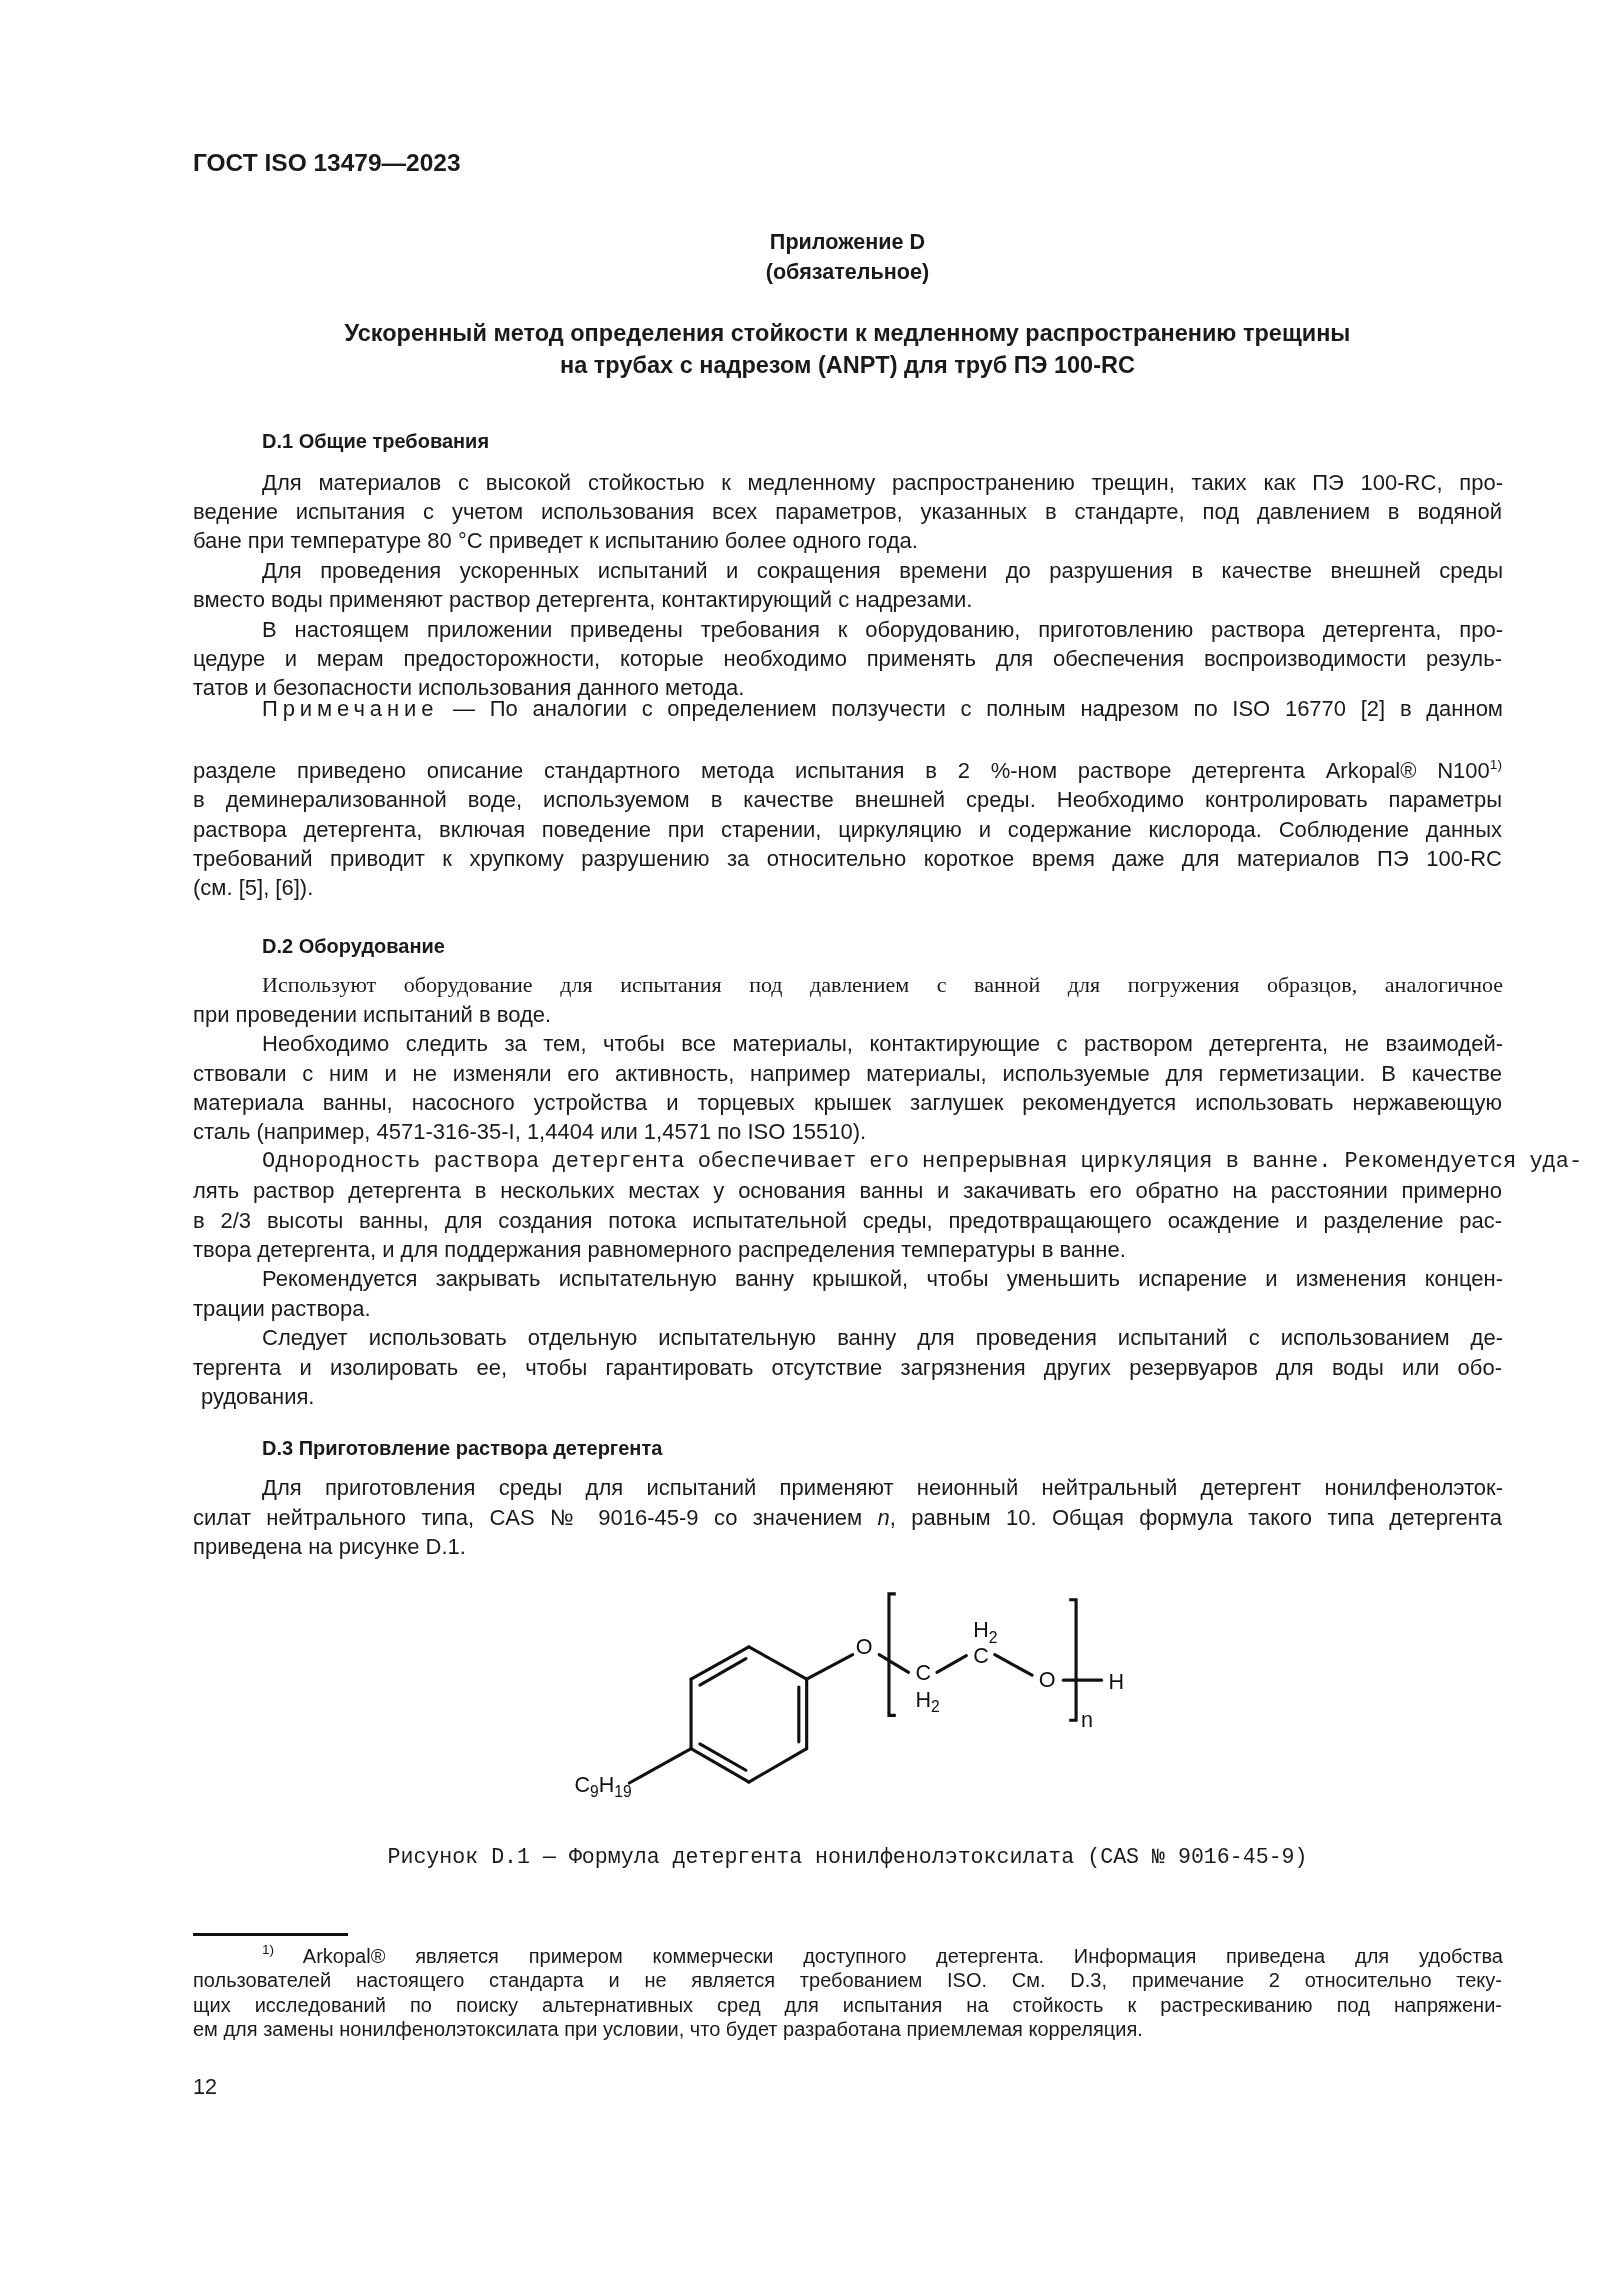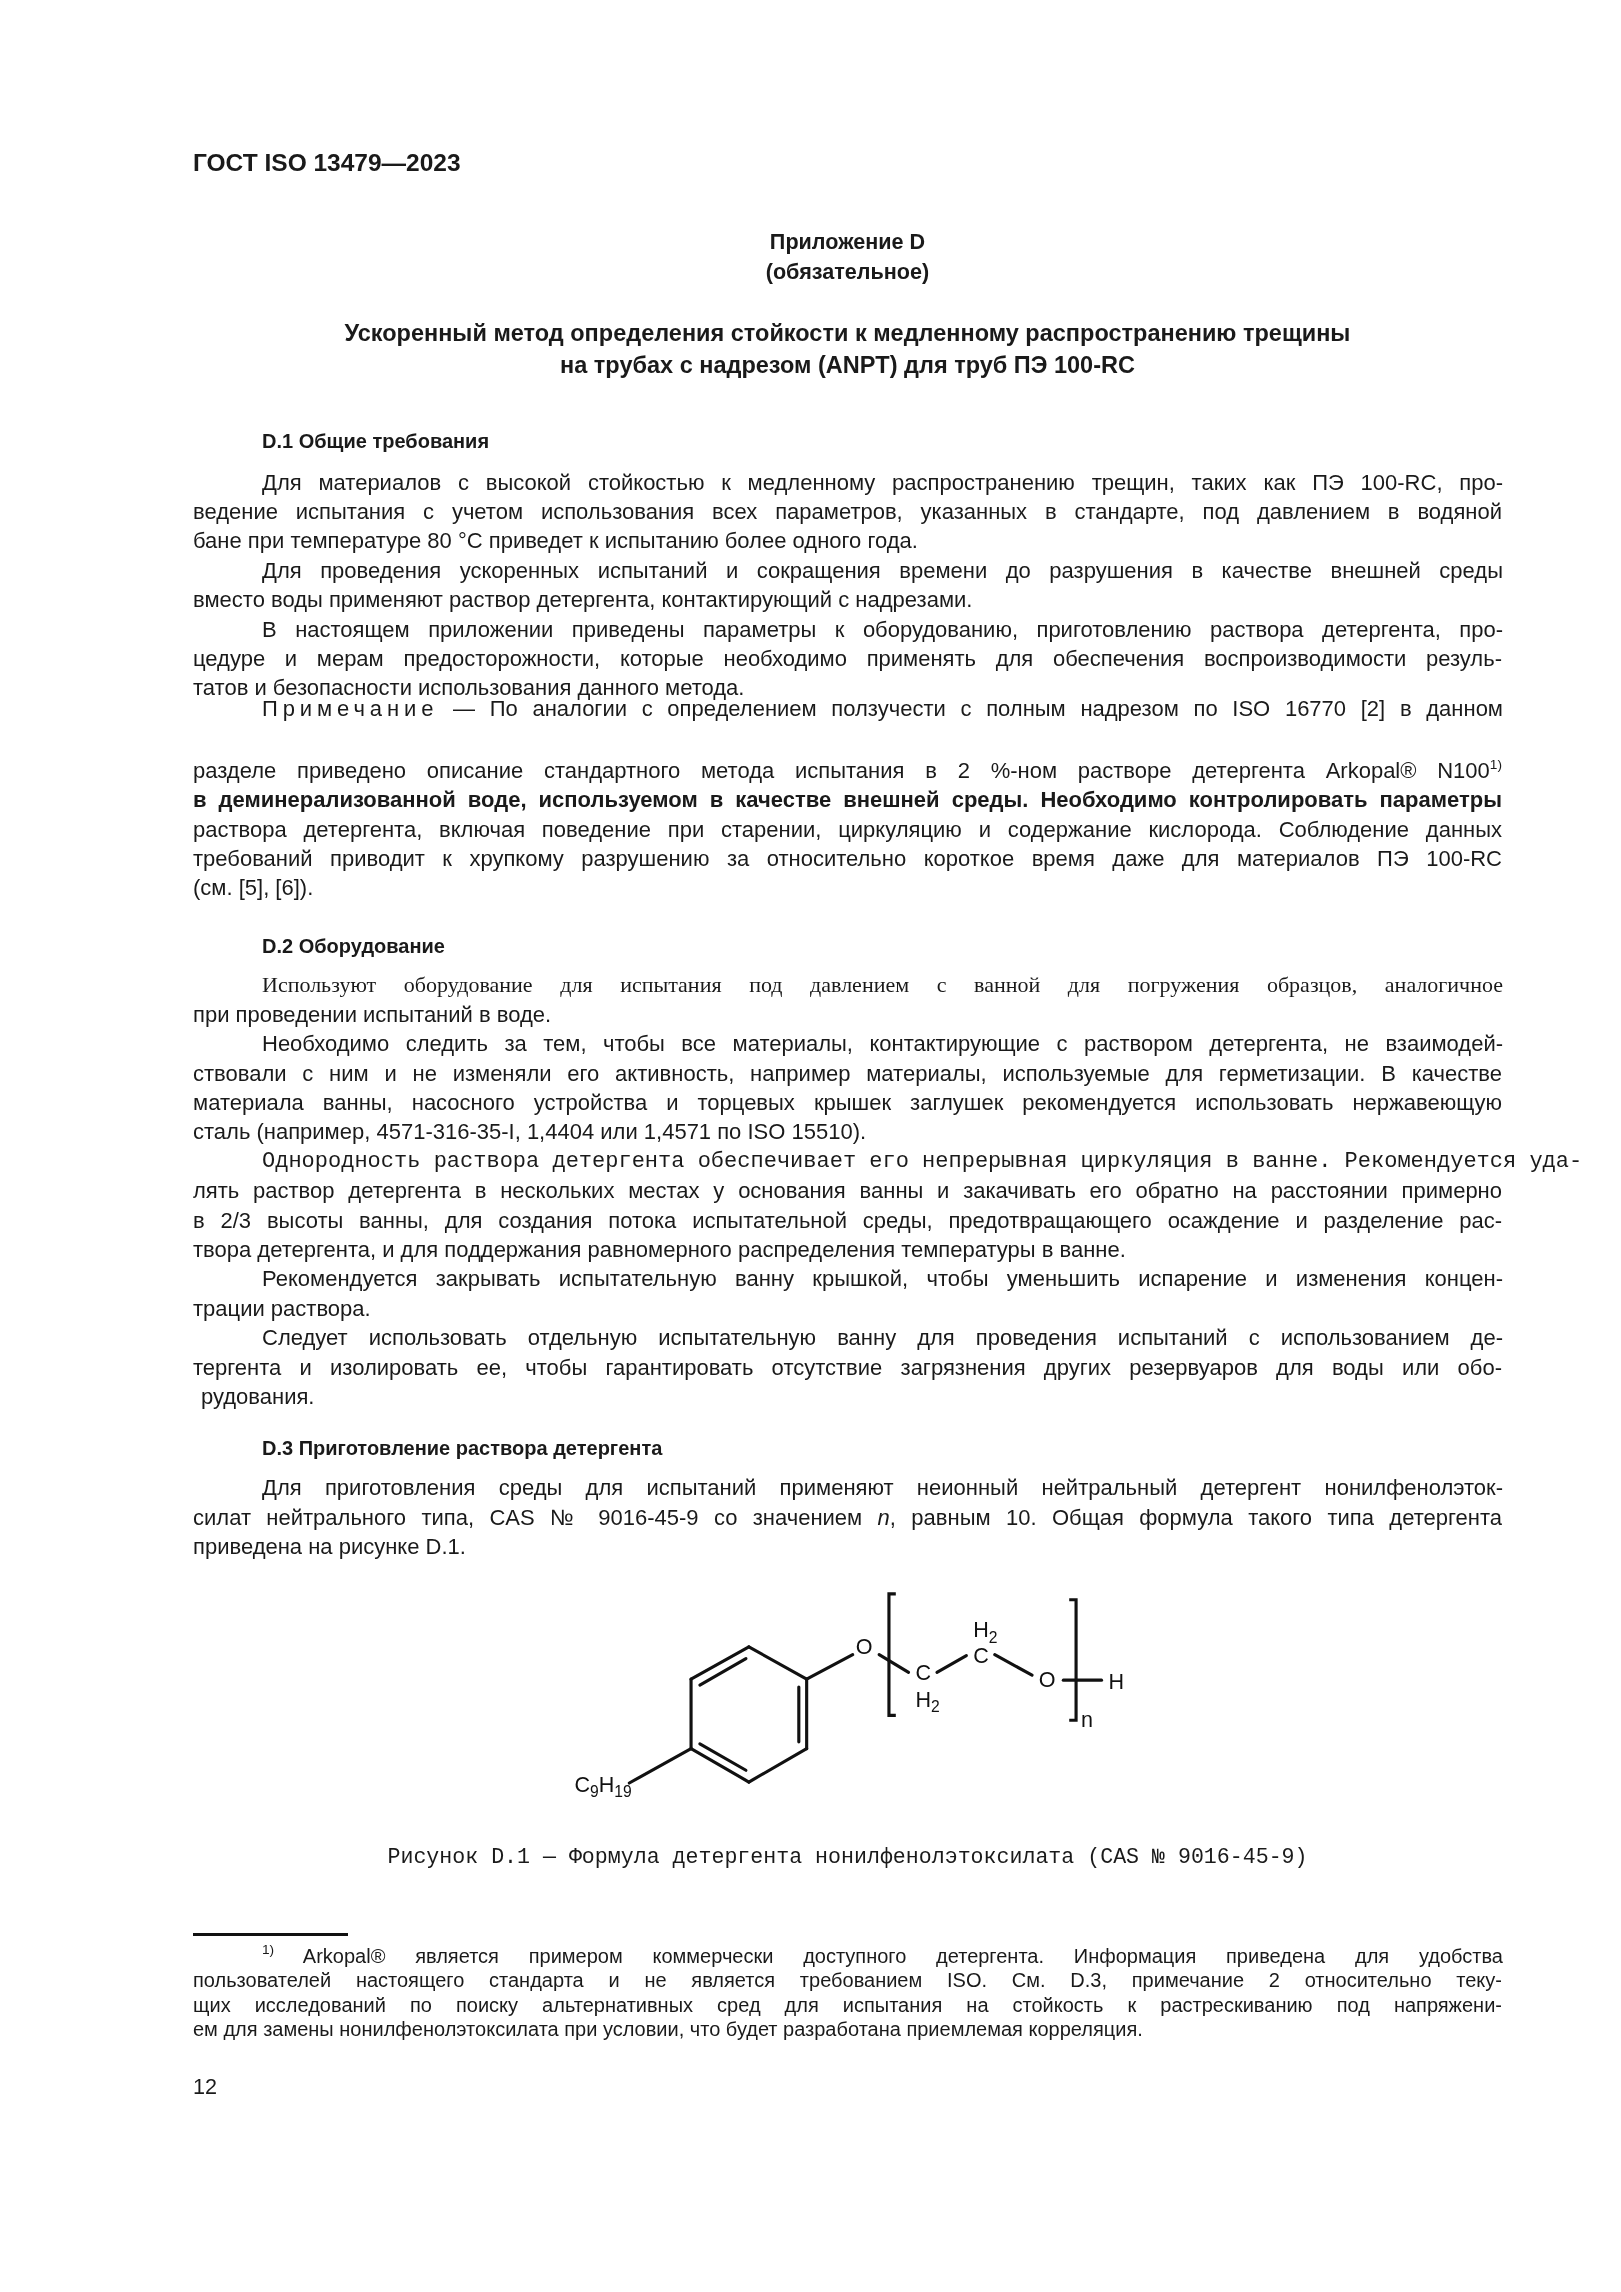--- a/index.html
+++ b/index.html
@@ -38,27 +38,27 @@
 
 <div class="abs heading" style="top:430px;">D.1 Общие требования</div>
 
 <div class="abs line ind" style="top:468px;">Для материалов с высокой стойкостью к медленному распространению трещин, таких как ПЭ 100-RC, про-</div>
 <div class="abs line" style="top:497px;">ведение испытания с учетом использования всех параметров, указанных в стандарте, под давлением в водяной</div>
 <div class="abs line last" style="top:526px;">бане при температуре 80 °C приведет к испытанию более одного года.</div>
 
 <div class="abs line ind" style="top:556px;">Для проведения ускоренных испытаний и сокращения времени до разрушения в качестве внешней среды</div>
 <div class="abs line last" style="top:585px;">вместо воды применяют раствор детергента, контактирующий с надрезами.</div>
 
-<div class="abs line ind" style="top:615px;">В настоящем приложении приведены параметры к оборудованию, приготовлению раствора детергента, про-</div>
+<div class="abs line ind" style="top:615px;">В настоящем приложении приведены требования к оборудованию, приготовлению раствора детергента, про-</div>
 <div class="abs line" style="top:644px;">цедуре и мерам предосторожности, которые необходимо применять для обеспечения воспроизводимости резуль-</div>
 <div class="abs line last" style="top:673px;">татов и безопасности использования данного метода.</div>
 
 <div class="abs line ind" style="top:694px;"><span class="sp">Примечание</span><span> — По аналогии с определением ползучести с полным надрезом по ISO 16770 [2] в данном</span></div>
 <div class="abs line" style="top:756px;"><span>разделе приведено описание стандартного метода испытания в 2 %-ном растворе детергента Arkopal® N100</span><sup>1)</sup></div>
-<div class="abs line" style="top:785px;font-weight:bold;">в деминерализованной воде, используемом в качестве внешней среды. Необходимо контролировать параметры</div>
+<div class="abs line" style="top:785px;">в деминерализованной воде, используемом в качестве внешней среды. Необходимо контролировать параметры</div>
 <div class="abs line" style="top:815px;">раствора детергента, включая поведение при старении, циркуляцию и содержание кислорода. Соблюдение данных</div>
 <div class="abs line" style="top:844px;">требований приводит к хрупкому разрушению за относительно короткое время даже для материалов ПЭ 100-RC</div>
 <div class="abs line last" style="top:873px;">(см. [5], [6]).</div>
 
 <div class="abs heading" style="top:935px;">D.2 Оборудование</div>
 
 <div class="abs line ind" style="top:970px;font-family:Liberation Serif, serif;">Используют оборудование для испытания под давлением с ванной для погружения образцов, аналогичное</div>
 <div class="abs line last" style="top:1000px;">при проведении испытаний в воде.</div>
 
 <div class="abs line ind" style="top:1029px;">Необходимо следить за тем, чтобы все материалы, контактирующие с раствором детергента, не взаимодей-</div>

